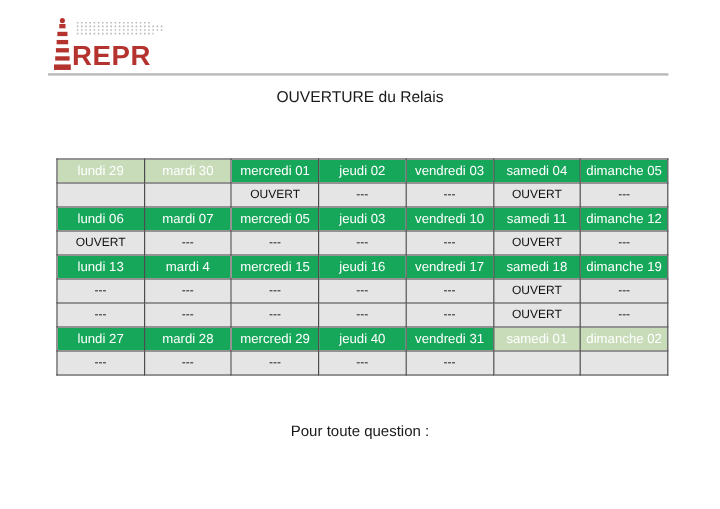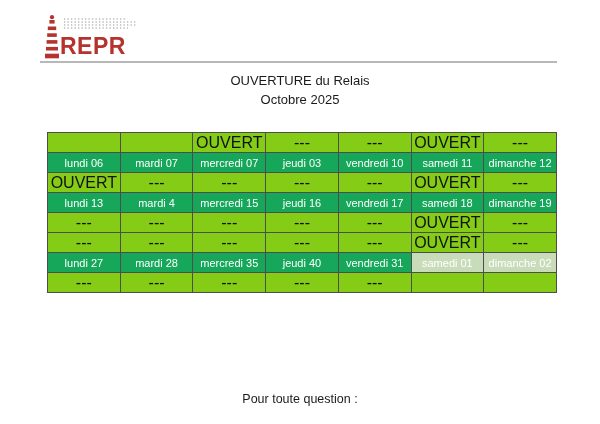--- a/index.html
+++ b/index.html
@@ -29,25 +29,25 @@
   table.calendar {
     position:absolute; left:47px; top:132px;
     width:510px; border-collapse:collapse; table-layout:fixed;
   }
   table.calendar td {
     border:1px solid var(--grid); height:20px; padding:0;
     text-align:center; vertical-align:middle; overflow:hidden; white-space:nowrap;
   }
   td.day-cell { background:var(--green); color:#ffffff; font-size:11px; }
   td.day-cell.muted { background:var(--muted-green); }
-  td.status-cell { background:#84cc16; color:#111; font-size:16px; }
+  td.status-cell { background:#e5e5e5; color:#111; font-size:10px; }
 
   
   .footer { position:absolute; left:0; top:351px; width:600px; text-align:center; }
-  .footer div { font-size:12.5px; line-height:17px; color:#1a1a1a;margin-top:40px; }
+  .footer div { font-size:12.5px; line-height:17px; color:#1a1a1a; }
 </style>
 </head>
 <body>
 
 <div class="page">
 
   <div class="logo">
     <svg width="120" height="48" viewBox="0 0 120 48" aria-hidden="true">
 
       <g class="rays" stroke-width="1.3" stroke-dasharray="1.3 2.2">
@@ -67,38 +67,46 @@
         <rect x="3.0" y="39.7" width="14.0" height="4.6" fill="#b5332e"></rect>
       </g>
     </svg>
     <span class="logo-text">REPR</span>
   </div>
 
   <div class="divider"></div>
 
   <div class="titles">
     <div>OUVERTURE du Relais</div>
-    <div>Octobre 2025</div>
   </div>
 
   <table class="calendar">
     <tbody id="calendar-body">
+        <tr>
+          <td class="day-cell muted">lundi 29</td>
+          <td class="day-cell muted">mardi 30</td>
+          <td class="day-cell">mercredi 01</td>
+          <td class="day-cell">jeudi 02</td>
+          <td class="day-cell">vendredi 03</td>
+          <td class="day-cell">samedi 04</td>
+          <td class="day-cell">dimanche 05</td>
+        </tr>
         <tr>
           <td class="status-cell"></td>
           <td class="status-cell"></td>
           <td class="status-cell">OUVERT</td>
           <td class="status-cell">---</td>
           <td class="status-cell">---</td>
           <td class="status-cell">OUVERT</td>
           <td class="status-cell">---</td>
         </tr>
         <tr>
           <td class="day-cell">lundi 06</td>
           <td class="day-cell">mardi 07</td>
-          <td class="day-cell">mercredi 07</td>
+          <td class="day-cell">mercredi 05</td>
           <td class="day-cell">jeudi 03</td>
           <td class="day-cell">vendredi 10</td>
           <td class="day-cell">samedi 11</td>
           <td class="day-cell">dimanche 12</td>
         </tr>
         <tr>
           <td class="status-cell">OUVERT</td>
           <td class="status-cell">---</td>
           <td class="status-cell">---</td>
           <td class="status-cell">---</td>
@@ -129,21 +137,21 @@
           <td class="status-cell">---</td>
           <td class="status-cell">---</td>
           <td class="status-cell">---</td>
           <td class="status-cell">---</td>
           <td class="status-cell">OUVERT</td>
           <td class="status-cell">---</td>
         </tr>
         <tr>
           <td class="day-cell">lundi 27</td>
           <td class="day-cell">mardi 28</td>
-          <td class="day-cell">mercredi 35</td>
+          <td class="day-cell">mercredi 29</td>
           <td class="day-cell">jeudi 40</td>
           <td class="day-cell">vendredi 31</td>
           <td class="day-cell muted">samedi 01</td>
           <td class="day-cell muted">dimanche 02</td>
         </tr>
         <tr>
           <td class="status-cell">---</td>
           <td class="status-cell">---</td>
           <td class="status-cell">---</td>
           <td class="status-cell">---</td>

